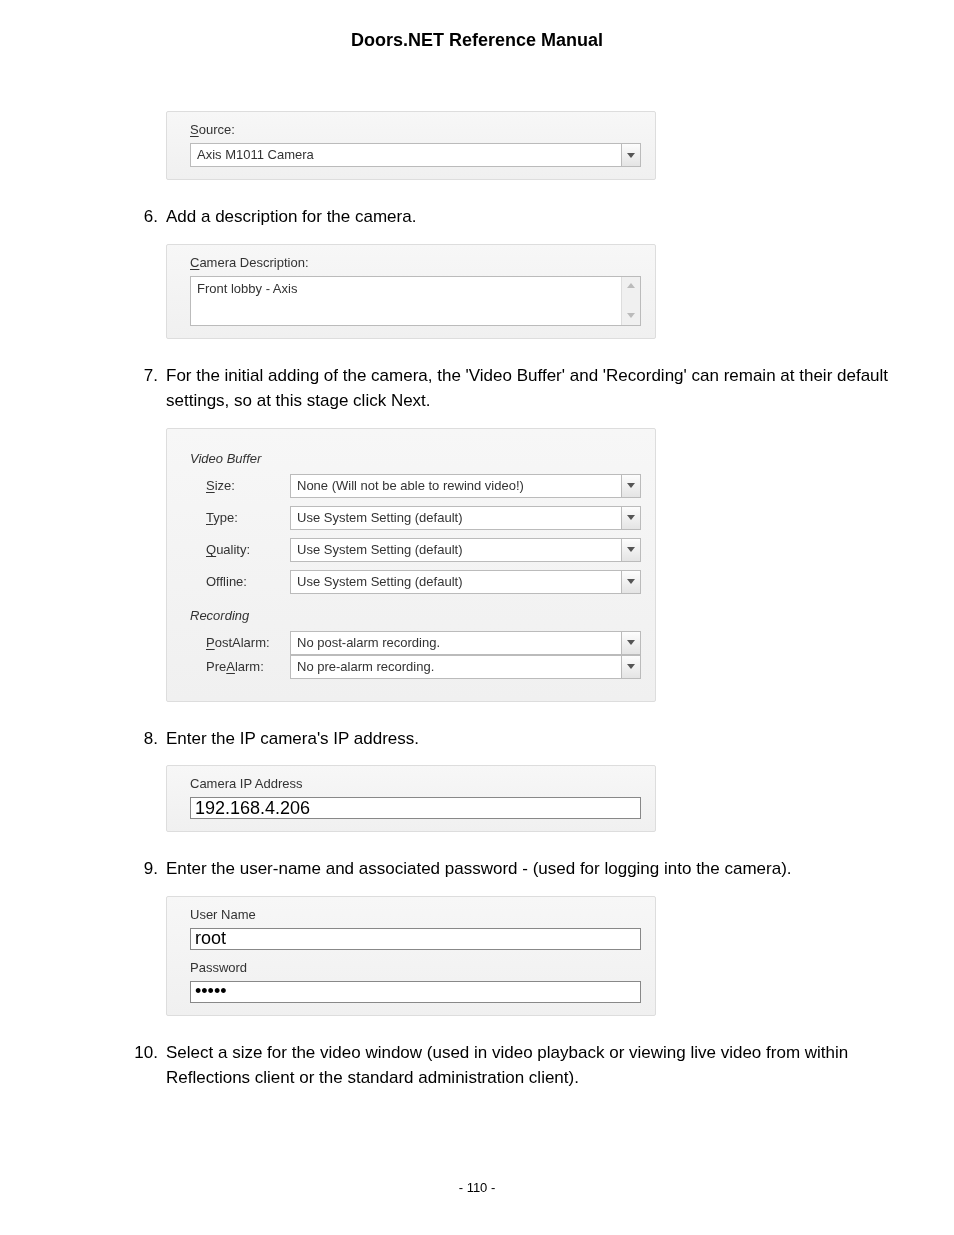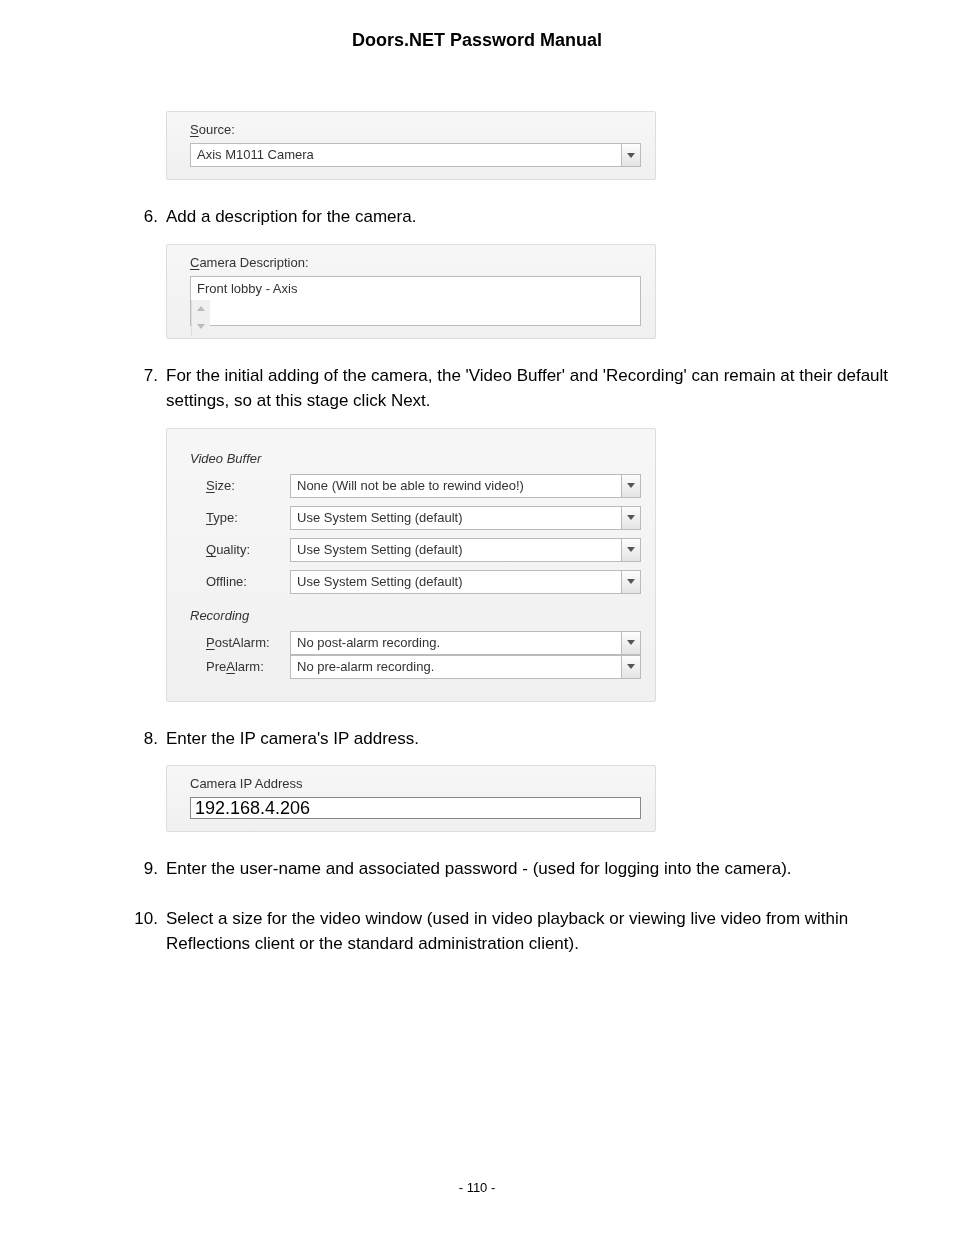--- a/index.html
+++ b/index.html
@@ -79,21 +79,20 @@
     justify-content: center;
   }
   .combo-btn svg { width: 8px; height: 5px; }
   .textarea-box {
     display: flex;
     width: 100%;
     background: #fff;
     border: 1px solid #bbb;
     box-sizing: border-box;
     height: 50px;
-    flex-direction: column;
   }
   .textarea-content {
     flex: 1;
     padding: 4px 6px;
     font-size: 13px;
   }
   .textarea-scroll {
     width: 18px;
     display: flex;
     flex-direction: column;
@@ -144,21 +143,21 @@
     right: 0;
     text-align: center;
     font-size: 13px;
   }
 </style>
 </head>
 <body>
 
 <div class="page">
 
-  <div class="title">Doors.NET Password Manual</div>
+  <div class="title">Doors.NET Reference Manual</div>
 
   <div class="panel">
     <div class="panel-label">
       <span class="underline-first">S</span><span>ource:</span>
     </div>
     <div class="combo">
       <div class="combo-content">Axis M1011 Camera</div>
       <div class="combo-btn">
         <svg viewBox="0 0 8 5">
             <polygon points="0,0 8,0 4,5" fill="#555"></polygon>
@@ -294,20 +293,26 @@
   <div class="panel">
     <div class="panel-label">Camera IP Address</div>
     <input class="text-input" value="192.168.4.206" style="">
   </div>
 
   <div class="step">
     <div class="step-num">9.</div>
     <div class="step-text">Enter the user-name and associated password - (used for logging into the camera).</div>
   </div>
 
+  <div class="panel">
+    <div class="panel-label">User Name</div>
+    <input class="text-input" value="root" style="">
+    <div class="panel-label" style="margin-top:10px;">Password</div>
+    <input class="text-input" value="•••••" style="">
+  </div>
 
   <div class="step">
     <div class="step-num">10.</div>
     <div class="step-text">Select a size for the video window (used in video playback or viewing live video from within Reflections client or the standard administration client).</div>
   </div>
 
   <div class="page-num">- 110 -</div>
 </div>
 
 </body></html>

